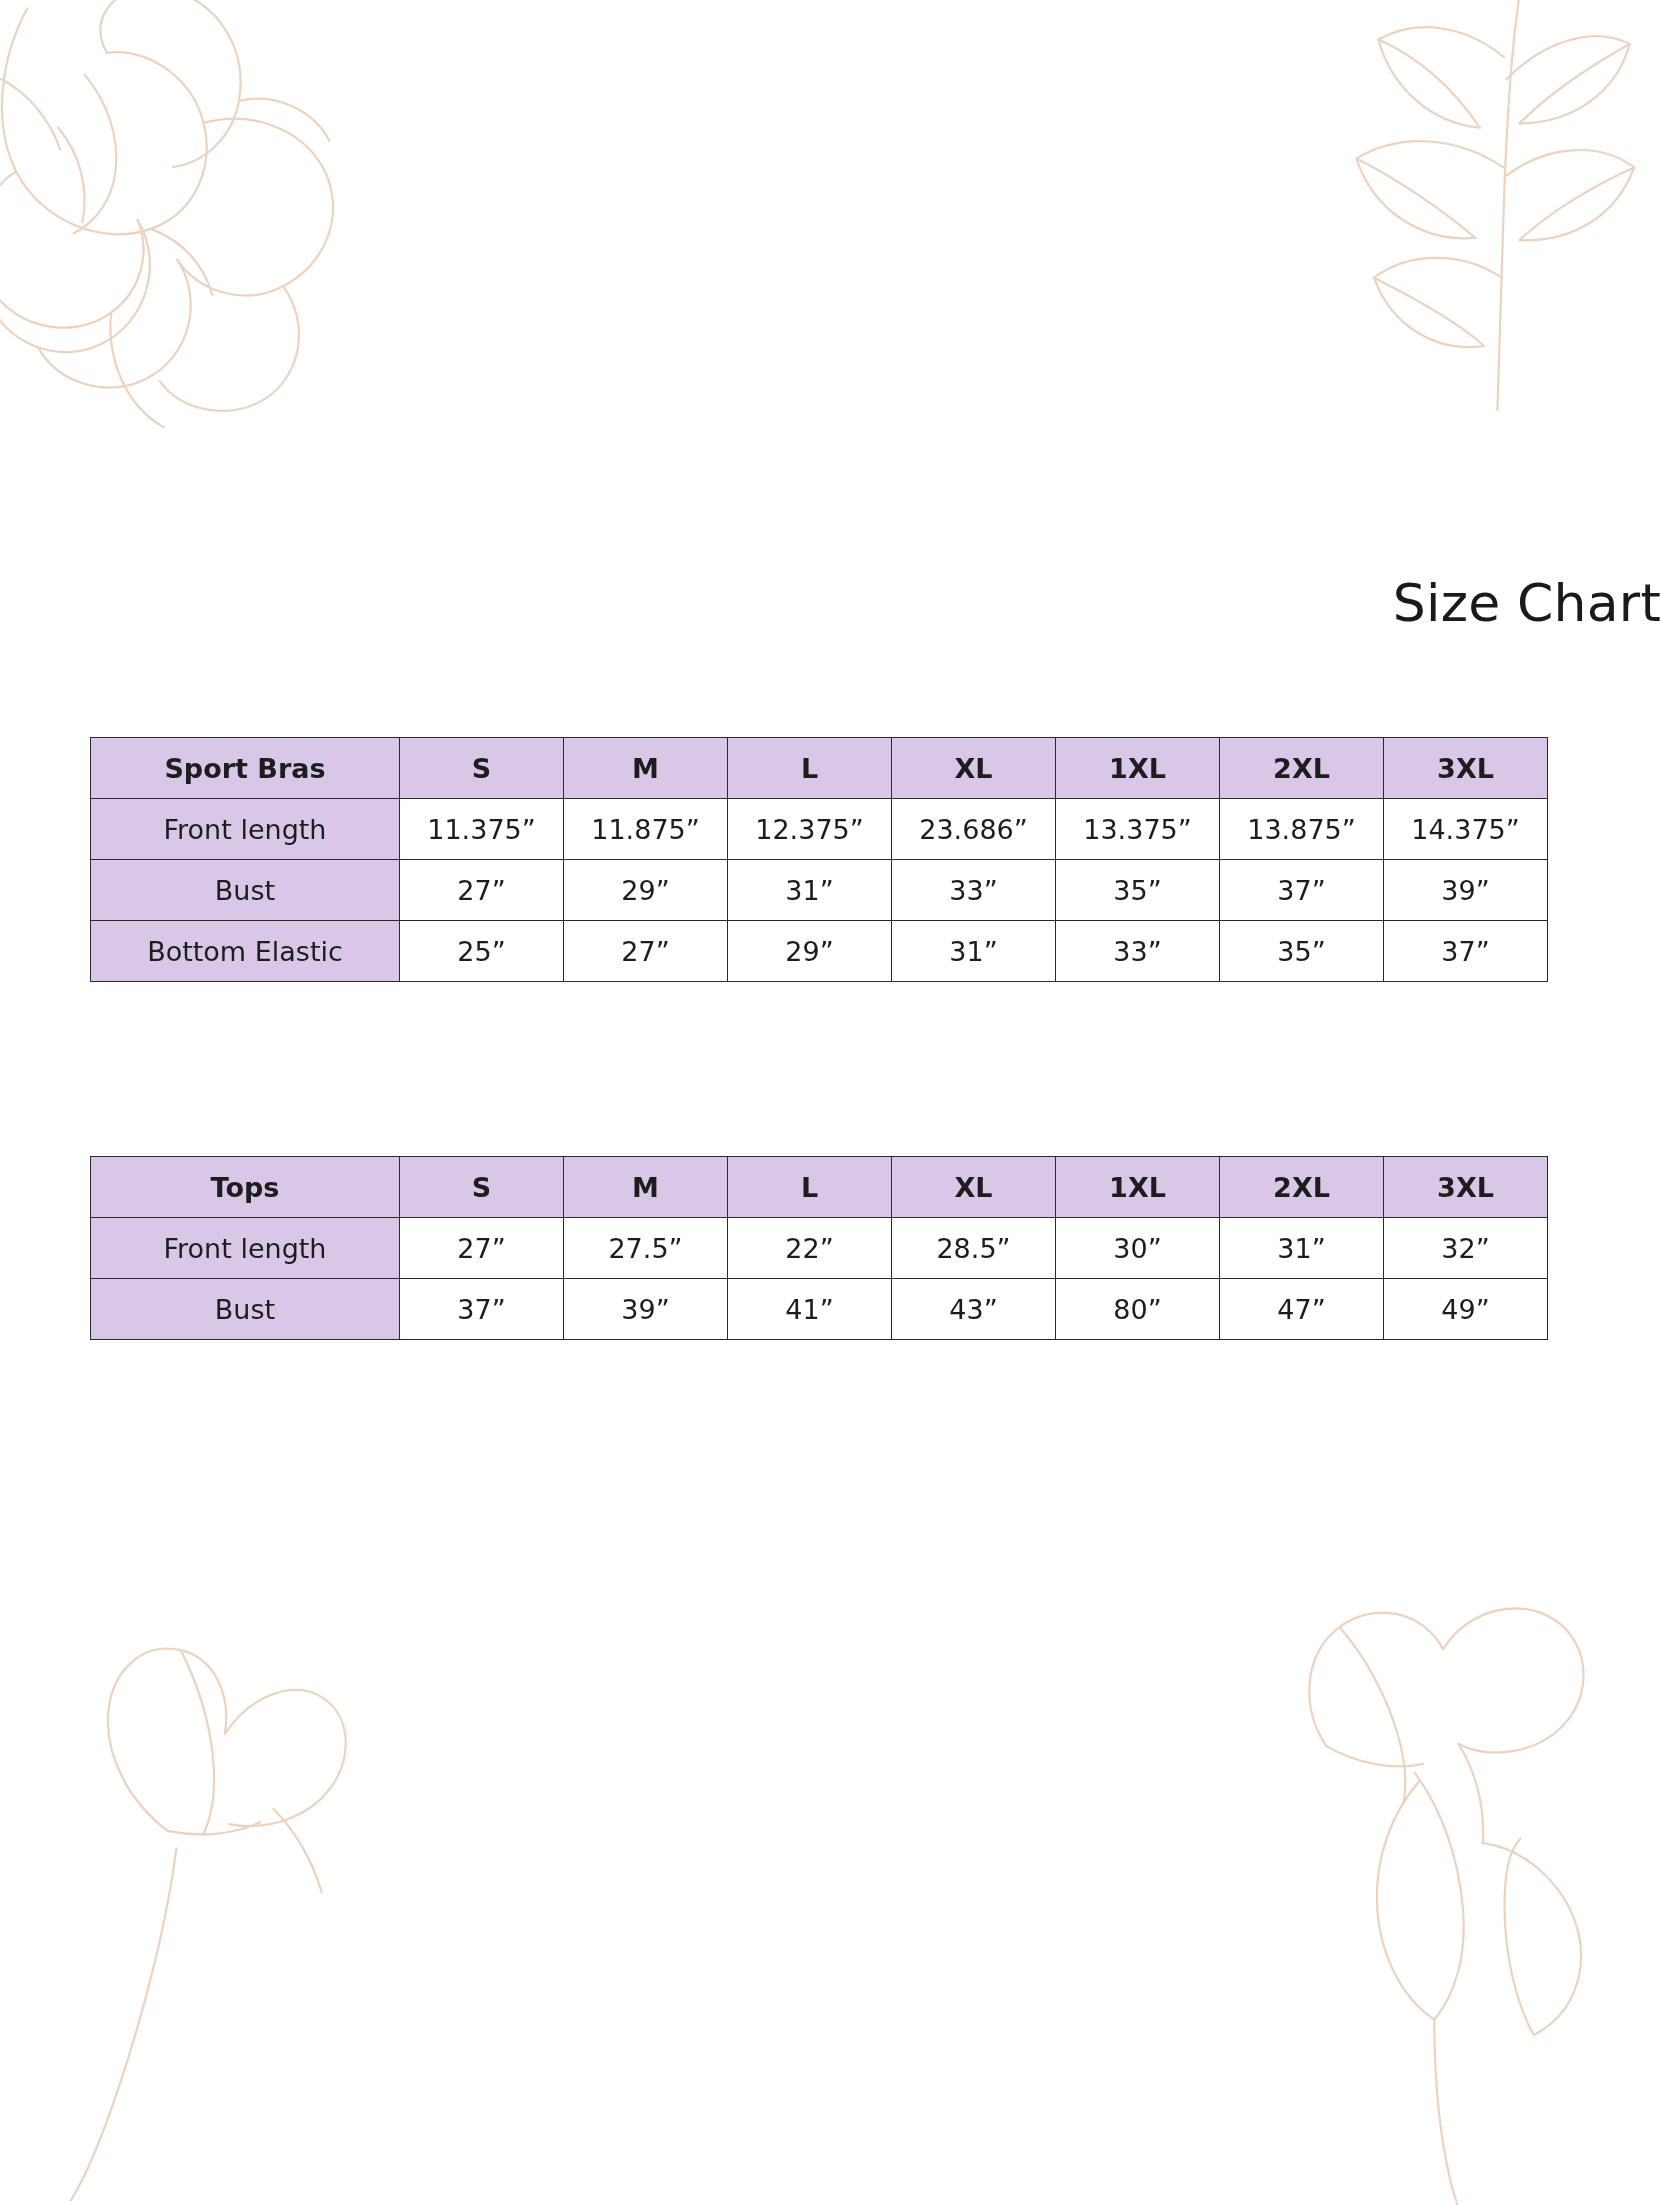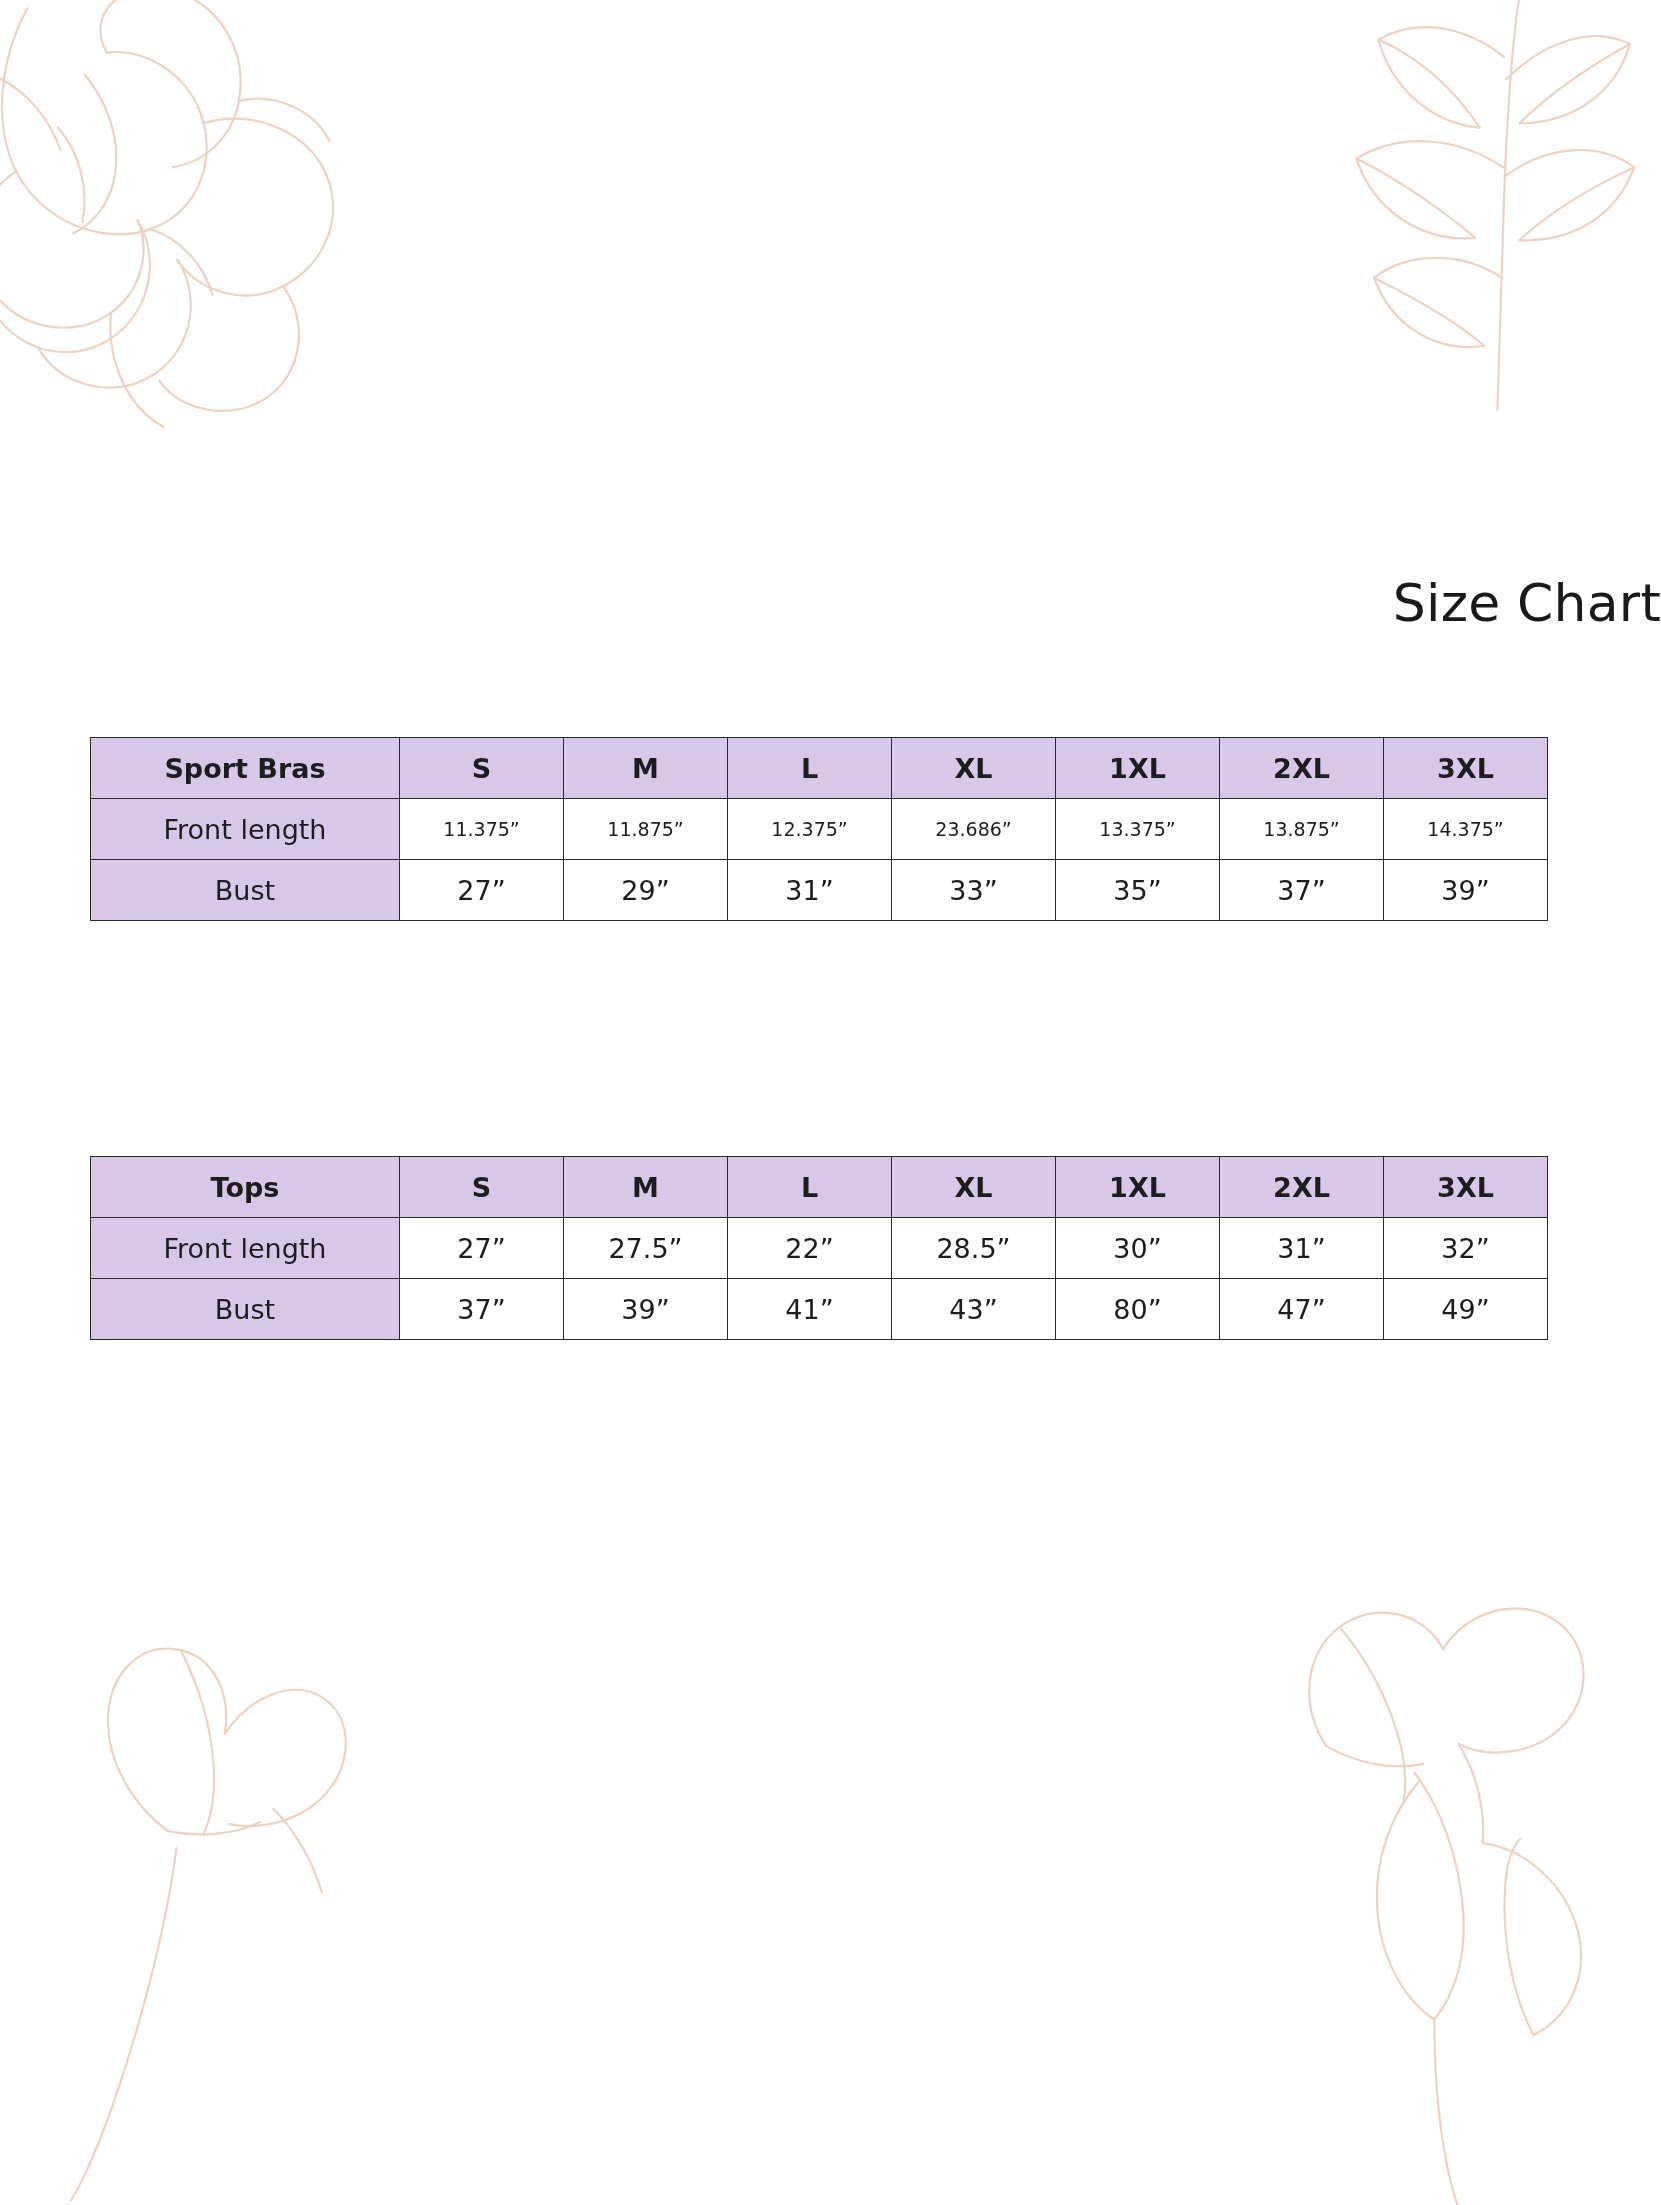--- a/index.html
+++ b/index.html
@@ -79,21 +79,21 @@
     background: #d9c7e8;
     font-weight: bold;
   }
   td.rowhead {
     background: #d9c7e8;
     font-weight: normal;
   }
   col.label-col { width: 309px; }
   col.size-col  { width: 164px; }
 
-  td.shrink { font-size: 19px; }
+  td.shrink { font-size: 27px; }
 </style>
 </head>
 <body>
 
 <div class="page">
 
   <div class="deco" id="deco-peony-tl">
     <svg width="662" height="529" viewBox="0 0 1500 1200">
       <path d="M120 60 C 60 170, 40 320, 95 430 C 150 540, 290 600, 400 560 C 500 525, 545 420, 520 320 C 495 220, 400 150, 300 160"></path>
       <path d="M300 160 C 250 70, 340 -10, 450 20 C 560 50, 620 160, 600 270 C 585 355, 520 410, 450 420"></path>
@@ -193,20 +193,30 @@
         <tr>
           <td class="rowhead">Bust</td>
           <td>27”</td>
           <td>29”</td>
           <td>31”</td>
           <td>33”</td>
           <td>35”</td>
           <td>37”</td>
           <td>39”</td>
         </tr>
+        <tr>
+          <td class="rowhead">Bottom Elastic</td>
+          <td>25”</td>
+          <td>27”</td>
+          <td>29”</td>
+          <td>31”</td>
+          <td>33”</td>
+          <td>35”</td>
+          <td>37”</td>
+        </tr>
       </tbody>
     </table>
   </div>
 
   <div class="table-wrap" id="table-tops">
     <table>
       <colgroup>
         <col class="label-col">
         <col class="size-col">
           <col class="size-col">

